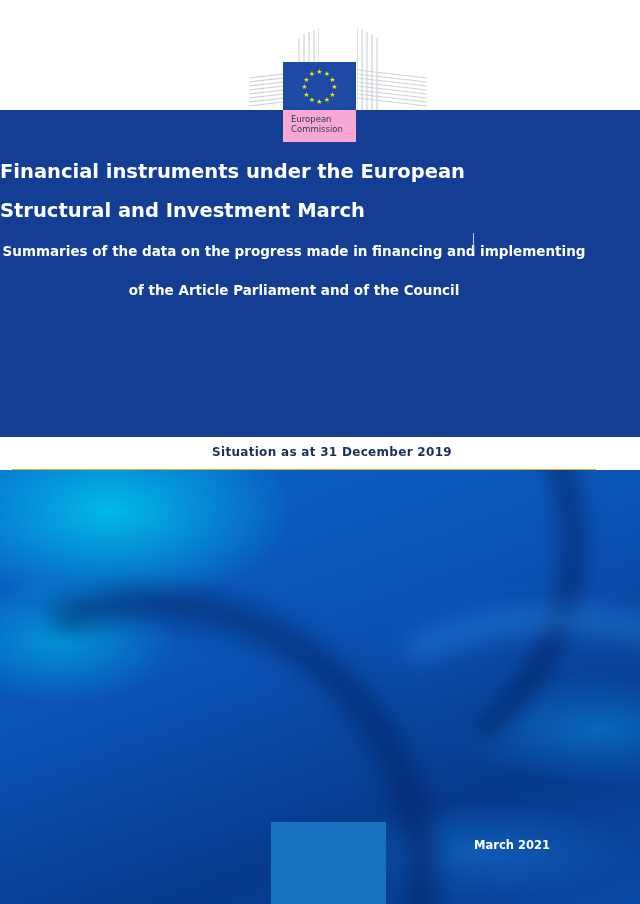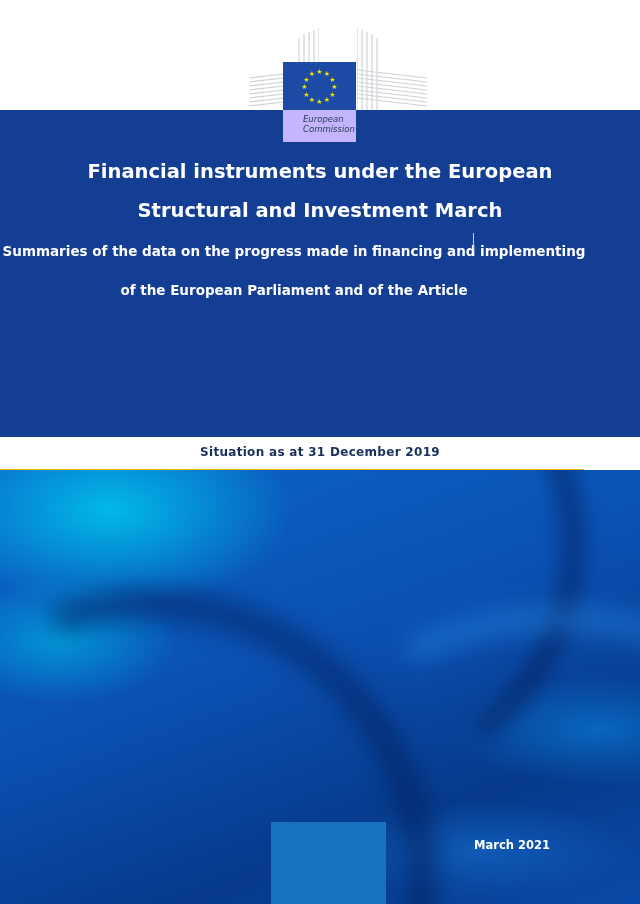--- a/index.html
+++ b/index.html
@@ -3,27 +3,27 @@
 <meta charset="utf-8">
 <style>
   html, body { margin: 0; padding: 0; }
   body { width: 640px; height: 904px; position: relative; overflow: hidden; background: #ffffff; font-family: "DejaVu Sans", sans-serif; }
   .logo-area { position: absolute; left: 0; top: 0; width: 640px; height: 110px; background: #ffffff; }
   .building { position: absolute; top: 28px; width: 70px; height: 82px; }
   .building.left { left: 249px; }
   .building.right { left: 357px; }
   .top-band { position: absolute; left: 0; top: 110px; width: 640px; height: 327px; background: #133e94; }
   .flag { position: absolute; left: 283px; top: 62px; width: 73px; height: 48px; background: #1c4aa4; }
-  .logo-label { position: absolute; left: 283px; top: 110px; width: 73px; height: 32px; background: #c4b5fd; font-size: 8.5px; line-height: 10px; color: #2a3a5a; padding: 4px 0 0 20px; box-sizing: border-box; font-style: italic; }
+  .logo-label { position: absolute; left: 283px; top: 110px; width: 73px; height: 32px; background: #f9a8d4; font-size: 8.5px; line-height: 10px; color: #2a3a5a; padding: 4px 0 0 8px; box-sizing: border-box; }
   .logo-label span { display: block; }
-  .title { position: absolute; left: 0; top: 152px; width: 640px; text-align: center; color: #ffffff; font-weight: bold; font-size: 19.5px; line-height: 39px; }
+  .title { position: absolute; left: 0; top: 152px; width: 640px; color: #ffffff; font-weight: bold; font-size: 19.5px; line-height: 39px; }
   .title span { display: block; }
   .subtitle { position: absolute; left: 0; top: 232px; width: 588px; text-align: center; color: #ffffff; font-weight: bold; font-size: 13.5px; line-height: 38.5px; }
   .subtitle span { display: block; }
-  .situation-band { position: absolute; left: 0; top: 437px; width: 584px; height: 32px; background: #ffffff; border-bottom: 5px solid #eab308; }
+  .situation-band { position: absolute; left: 12px; top: 437px; width: 584px; height: 32px; background: #ffffff; border-bottom: 5px solid #eab308; }
   .situation { position: absolute; left: 0; top: 8px; width: 640px; text-align: center; color: #1b2f5c; font-weight: bold; font-size: 12px; letter-spacing: 0.3px; }
   .art { position: absolute; left: 0; top: 470px; width: 640px; height: 434px;
     background:
       radial-gradient(ellipse 260px 140px at 110px 40px, rgba(0,190,235,0.95), rgba(0,175,230,0) 70%),
       radial-gradient(ellipse 170px 90px at 60px 170px, rgba(0,170,225,0.75), rgba(0,170,225,0) 70%),
       radial-gradient(ellipse 210px 80px at 600px 260px, rgba(10,120,210,0.7), rgba(10,120,210,0) 70%),
       radial-gradient(ellipse 220px 70px at 480px 380px, rgba(20,110,205,0.6), rgba(20,110,205,0) 70%),
       linear-gradient(160deg, #0a66c8 0%, #0a4fb0 45%, #06398a 75%, #0a4aa8 100%);
     overflow: hidden; }
   .streak { position: absolute; border-radius: 50%; }
@@ -99,21 +99,21 @@
   <span>Commission</span>
 </div>
 
 <div class="title">
   <span>Financial instruments under the European</span>
   <span>Structural and Investment March</span>
 </div>
 
 <div class="subtitle">
   <span>Summaries of the data on the progress made in financing and implementing</span>
-  <span>of the European Parliament and of the Article</span>
+  <span>of the Article Parliament and of the Council</span>
 </div>
 <div class="cursor"></div>
 
 <div class="situation-band">
   <div class="situation">Situation as at 31 December 2019</div>
 </div>
 
 <div class="art">
   <div class="streak dark1"></div>
   <div class="streak dark2"></div>

